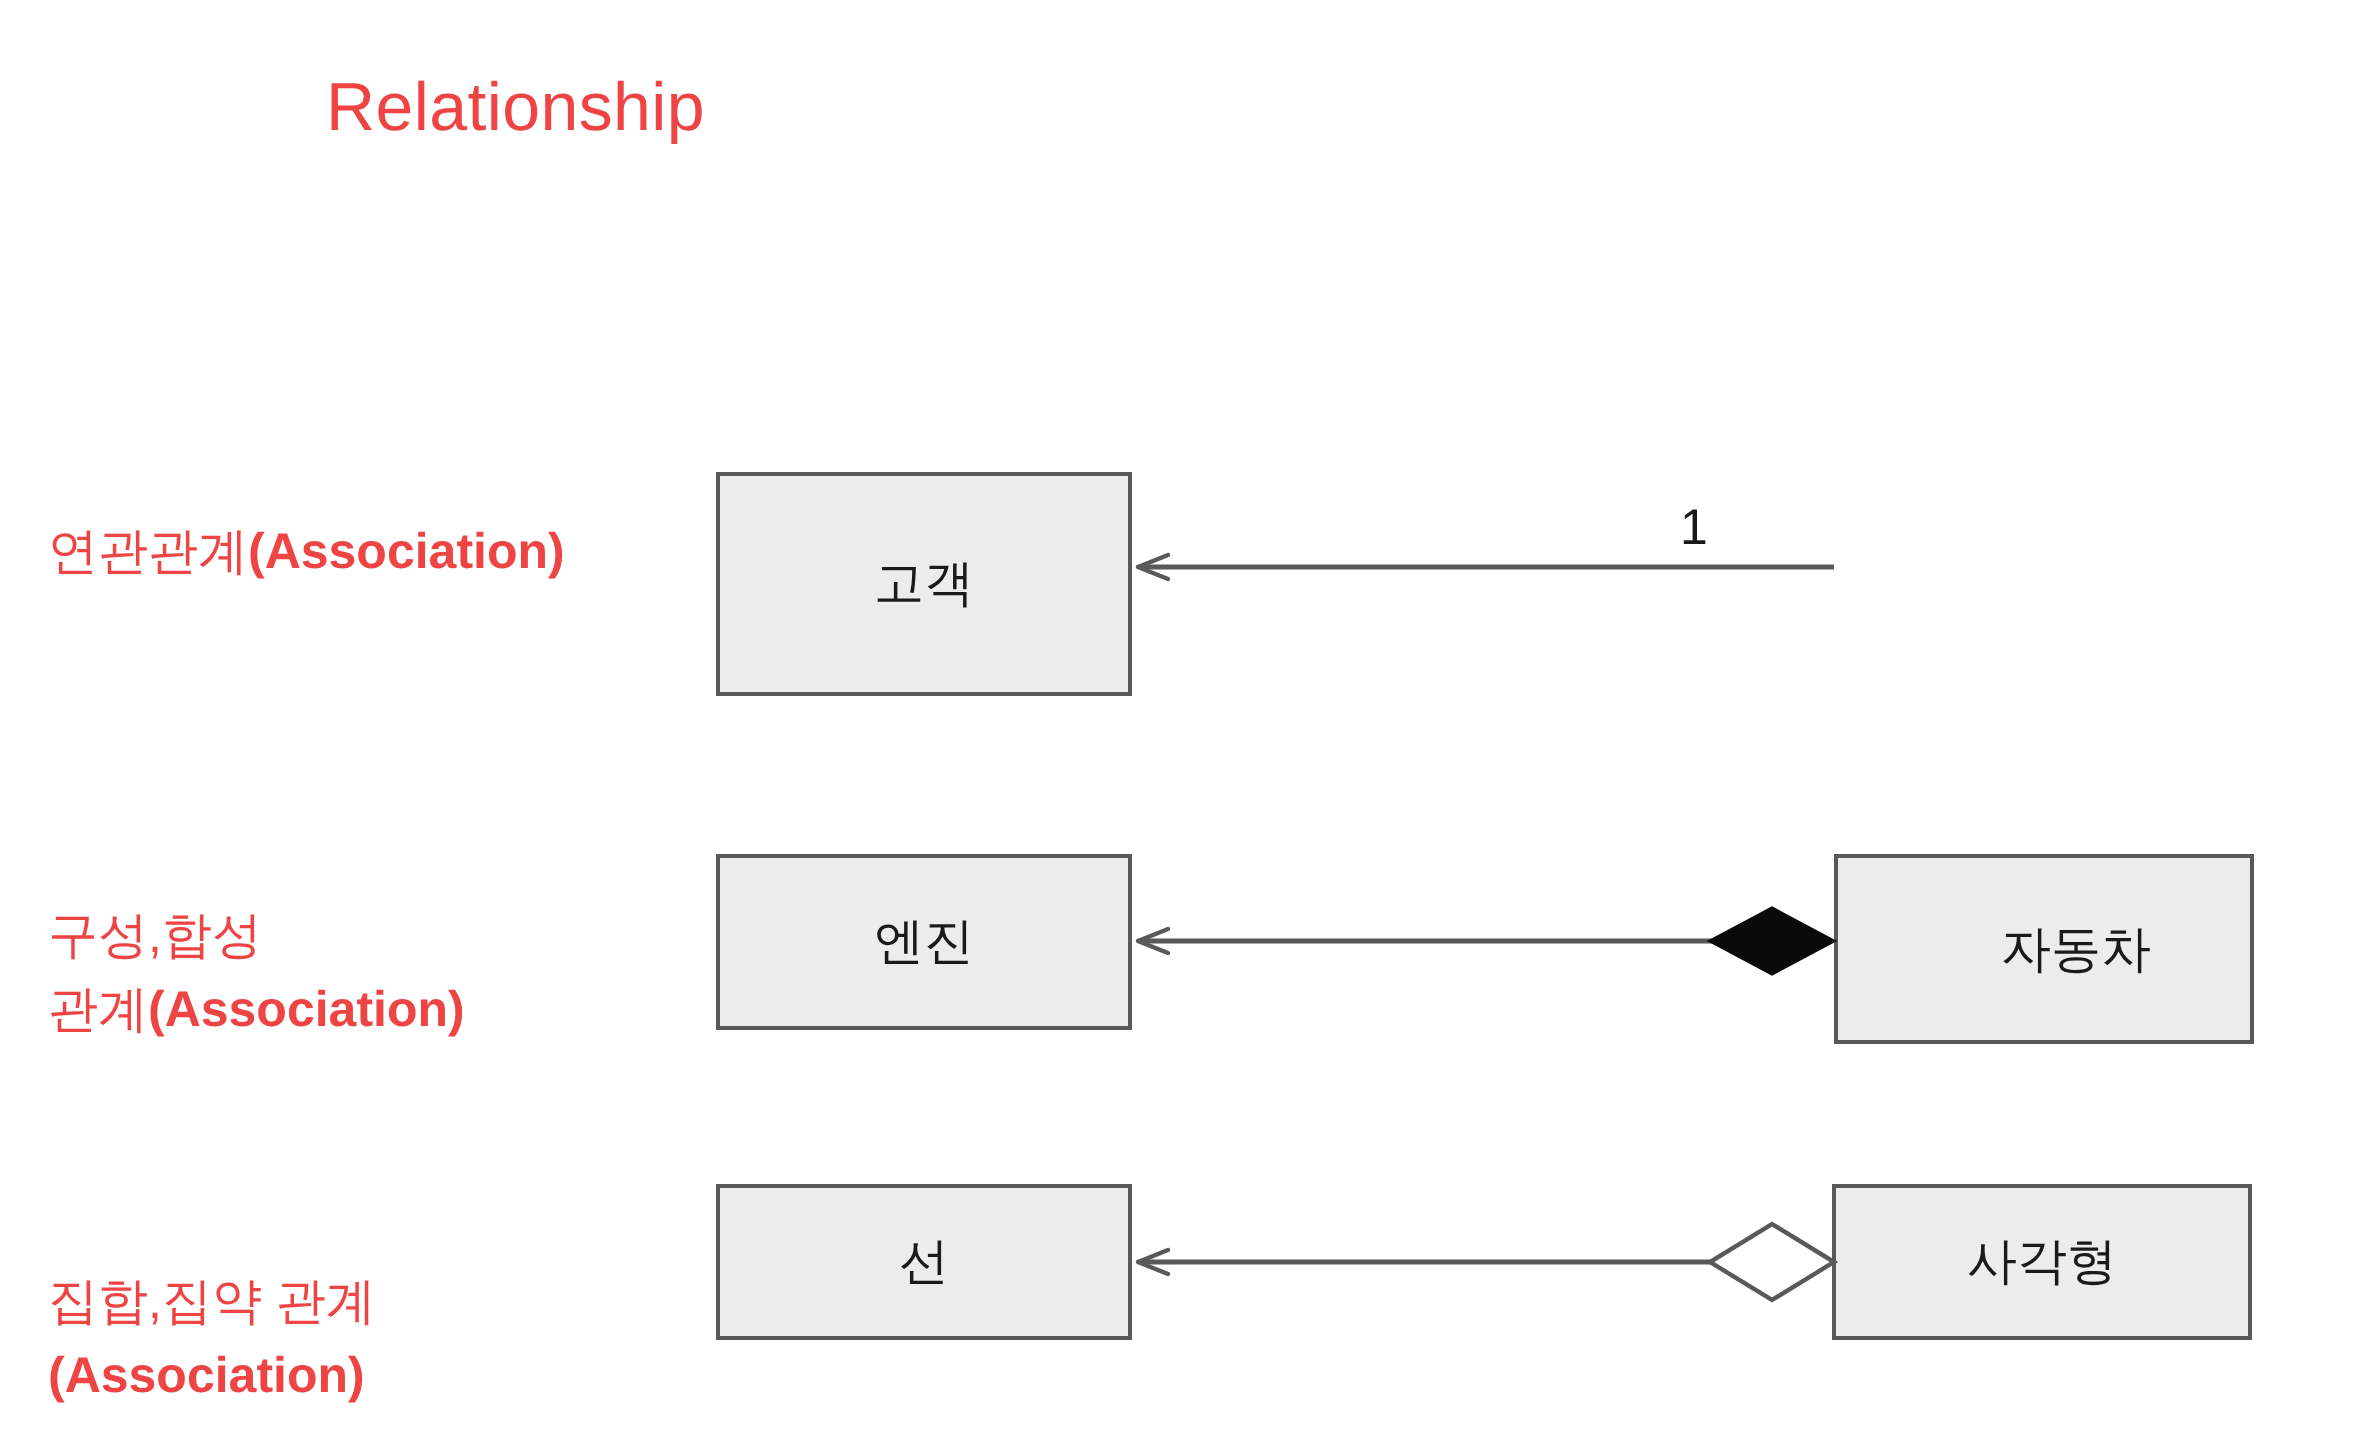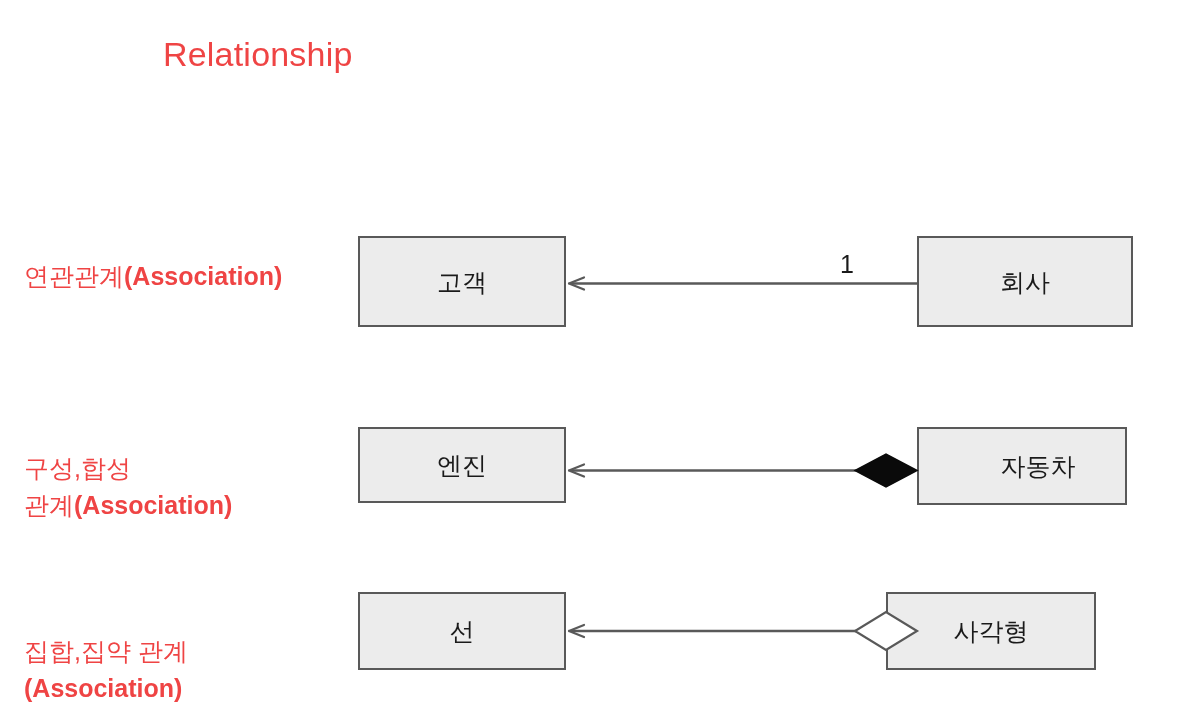--- a/index.html
+++ b/index.html
@@ -63,28 +63,28 @@
     justify-content: center;
   }
   .uml-box .box-label {
     font-size: 25px;
     line-height: 30px;
     color: #1a1a1a;
     white-space: nowrap;
   }
 
   
-  .box-r1-left  { left: 358px; top: 236px; width: 208px; height: 91px; }
+  .box-r1-left  { left: 358px; top: 236px; width: 208px; height: 112px; }
   .box-r1-right { left: 917px; top: 236px; width: 216px; height: 91px; }
   
-  .box-r2-left  { left: 358px; top: 427px; width: 208px; height: 76px; }
-  .box-r2-right { left: 917px; top: 427px; width: 210px; height: 78px; padding-left: 32px; }
+  .box-r2-left  { left: 358px; top: 427px; width: 208px; height: 88px; }
+  .box-r2-right { left: 917px; top: 427px; width: 210px; height: 95px; padding-left: 32px; }
   
   .box-r3-left  { left: 358px; top: 592px; width: 208px; height: 78px; }
-  .box-r3-right { left: 886px; top: 592px; width: 210px; height: 78px; }
+  .box-r3-right { left: 916px; top: 592px; width: 210px; height: 78px; }
 
   
   .connectors {
     position: absolute;
     left: 0; top: 0;
     width: 1183px;
     height: 722px;
     pointer-events: none;
   }
 
@@ -103,23 +103,20 @@
 <div id="slide">
 
   <div class="slide-title">Relationship</div>
 
   <div class="row-label label-assoc"><span class="ko">연관관계</span><span class="en">(Association)</span></div>
 
   <div class="uml-box box-r1-left">
     <span class="box-label">고객</span>
   </div>
 
-  <div class="uml-box box-r1-right">
-    <span class="box-label">회사</span>
-  </div>
 
   <div class="multiplicity mult-r1">1</div>
 
   <div class="row-label label-comp"><span class="ko">구성,합성</span><br><span class="ko">관계</span><span class="en">(Association)</span></div>
 
   <div class="uml-box box-r2-left">
     <span class="box-label">엔진</span>
   </div>
 
   <div class="uml-box box-r2-right">

